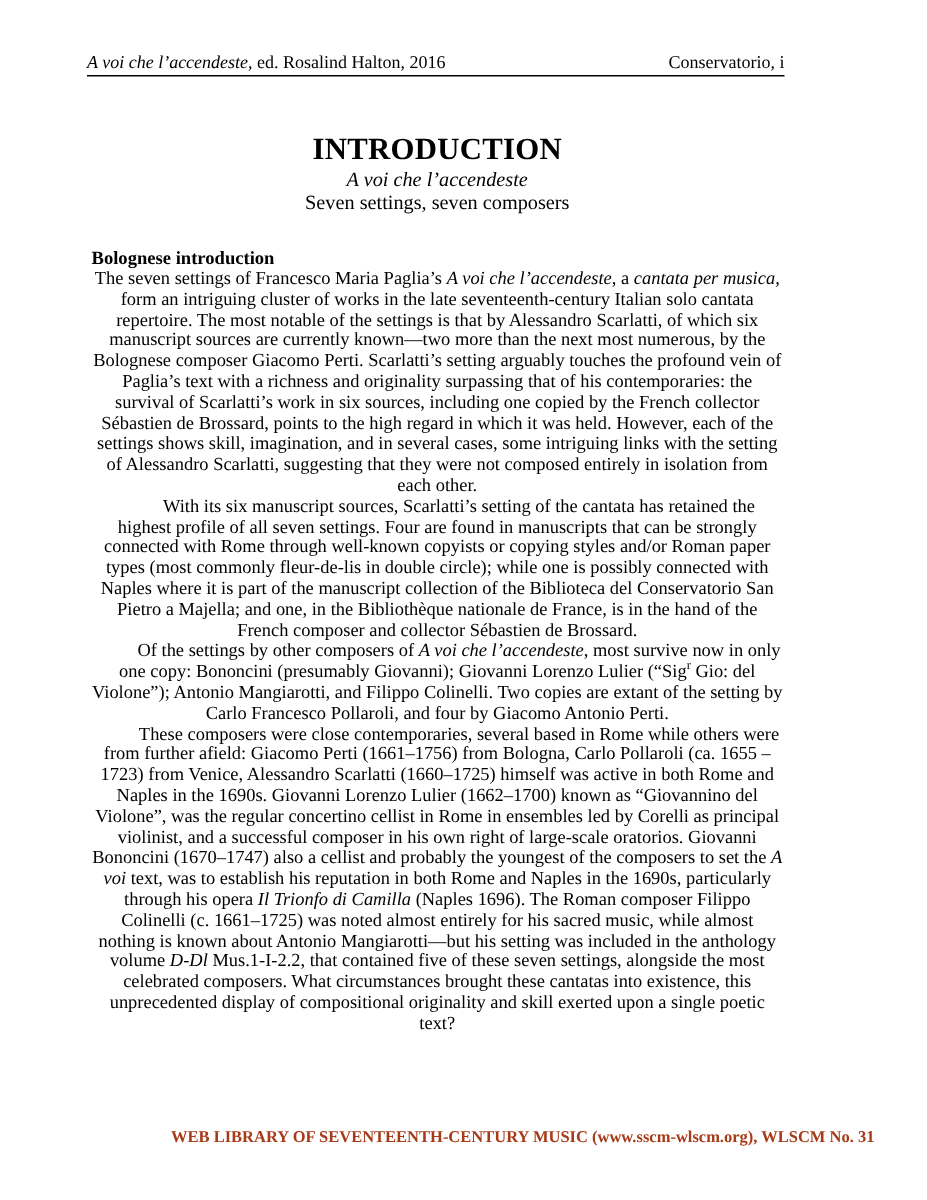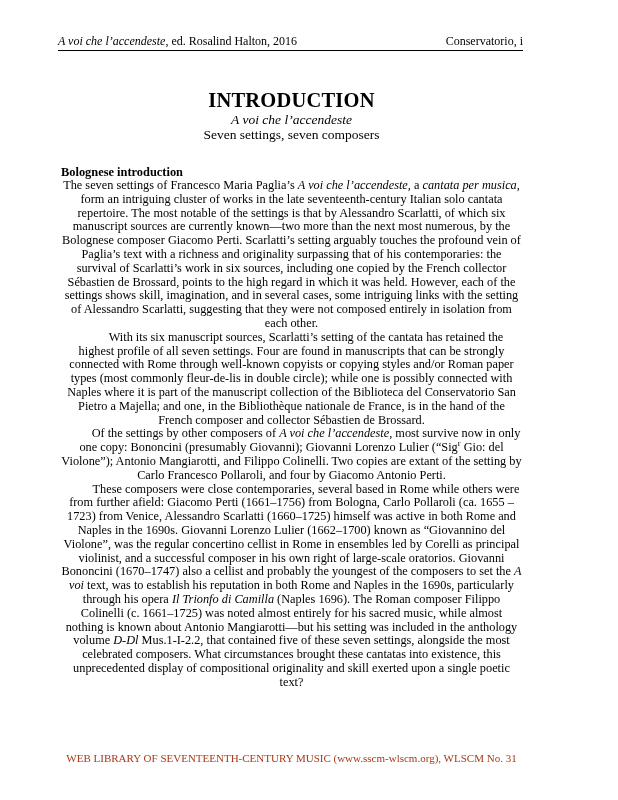--- a/index.html
+++ b/index.html
@@ -62,22 +62,22 @@
     text-align: center;
   }
   .paragraphs p.indent { text-indent: 29px; }
   .paragraphs i, .page i { font-style: italic; }
   sup { font-size: 0.68em; line-height: 0; vertical-align: super; }
   .page-footer {
     position: absolute;
     bottom: 35px;
     left: 0;
     right: 0;
-    text-align: center;
-    font-weight: normal;
+    text-align: right;
+    font-weight: bold;
     font-size: 11px;
     line-height: 13px;
   }
 </style>
 </head>
 <body>
 
 <div class="page">
 
   <div class="page-header">

